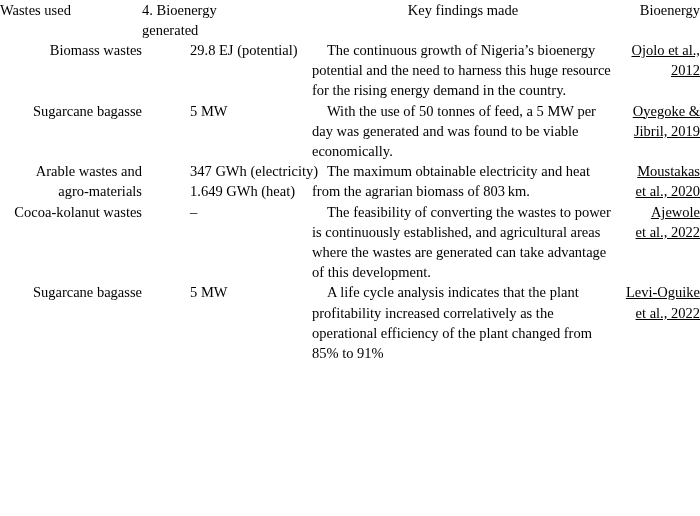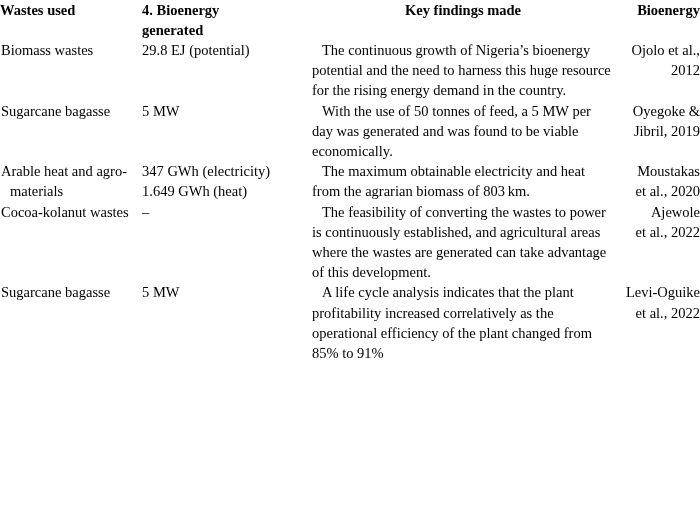--- a/index.html
+++ b/index.html
@@ -40,21 +40,21 @@
   }
 
   
   col.c-wastes   { width: 142px; }
   col.c-energy   { width: 170px; }
   col.c-findings { width: 302px; }
   col.c-refs     { width: 86px; }
 
   
   thead th {
-    font-weight: bold;
+    font-weight: normal;
     font-size: 14.5px;
     line-height: 20px;
     padding-bottom: 4px;
     margin-top: 48px;
   }
   th.h-wastes {
     text-align: left;
     vertical-align: bottom;
     padding-right: 6px;
   }
@@ -94,29 +94,31 @@
     text-align: left;
     padding-right: 8px;
   }
   td.cell-findings {
     text-align: left;
     padding-right: 8px;
   }
   td.cell-refs {
     text-align: right;
     padding-right: 1px;
+    text-decoration: underline;
   }
 
   
   .hang {
-    padding-left: 10px;
+    padding-left: 15px;
     text-indent: -9px;
-  }
-
-  .energy-line { display: block; white-space: nowrap; }
+    text-align: right;
+  }
+
+  .energy-line { display: block; white-space: nowrap; margin-left: 48px; }
   .ref-line { display: block; white-space: nowrap; }
   .wastes-line { display: block; }
 </style>
 </head>
 <body>
 
 <div class="table-wrap">
   <table class="bioenergy-table">
     <colgroup>
       <col class="c-wastes">
@@ -163,21 +165,21 @@
             <span class="energy-line">5 MW</span>
           </td>
           <td class="cell-findings"><span class="hang">With the use of 50 tonnes of feed, a 5 MW per day was generated and was found to be viable economically.</span></td>
           <td class="cell-refs">
             <span class="ref-line">Oyegoke &amp;</span>
             <span class="ref-line">Jibril, 2019</span>
           </td>
         </tr>
         <tr>
           <td class="cell-wastes">
-            <span class="hang wastes-line">Arable heat and agro-materials</span>
+            <span class="hang wastes-line">Arable wastes and agro-materials</span>
           </td>
           <td class="cell-energy">
             <span class="energy-line">347 GWh (electricity)</span>
             <span class="energy-line">1.649 GWh (heat)</span>
           </td>
           <td class="cell-findings"><span class="hang">The maximum obtainable electricity and heat from the agrarian biomass of 803 km.</span></td>
           <td class="cell-refs">
             <span class="ref-line">Moustakas</span>
             <span class="ref-line">et al., 2020</span>
           </td>

